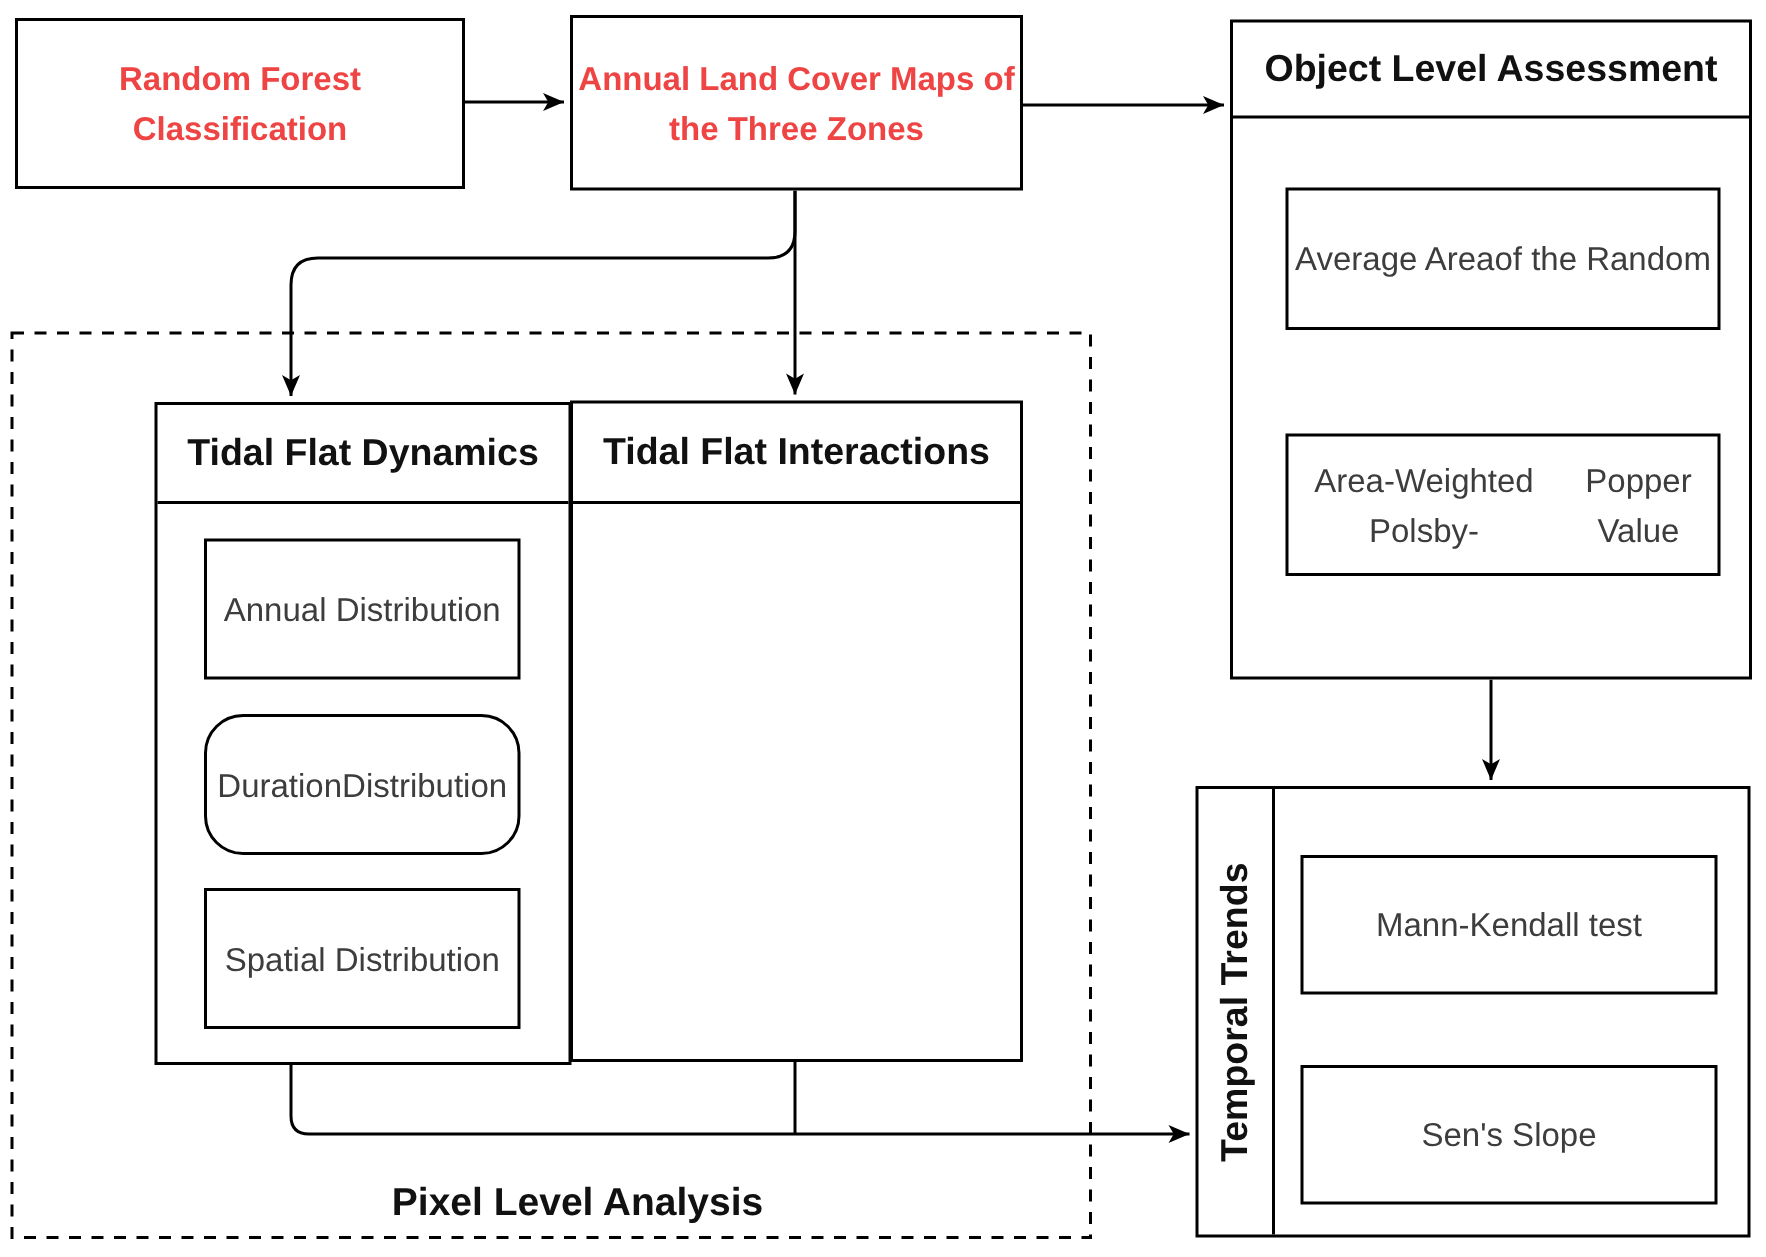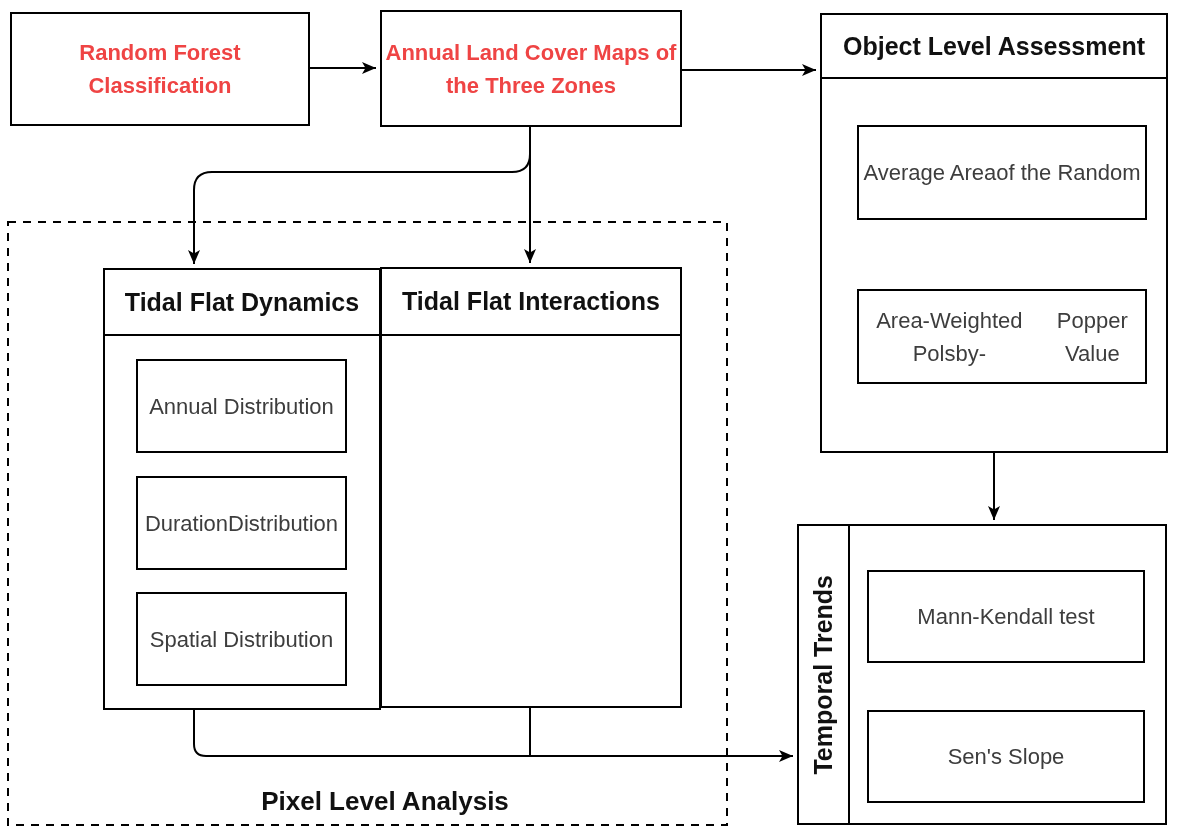--- a/index.html
+++ b/index.html
@@ -151,21 +151,21 @@
       </div>
     </div>
   </div>
 
   <div class="group" style="left:55px; top:268px; width:278px; height:442px;margin-left:48px;">
     <div class="group-header" style="height:66px;">Tidal Flat Dynamics</div>
     <div class="group-body">
       <div class="subnode" style="left:31px; top:23px; width:211px; height:94px;">
         <div>Annual Distribution</div>
       </div>
-      <div class="subnode" style="left:31px; top:140px; width:211px; height:94px;">
+      <div class="subnode" style="left:31px; top:140px; width:211px; height:94px;border-radius:26px;">
         <div>Duration</div>
         <div>Distribution</div>
       </div>
       <div class="subnode" style="left:31px; top:256px; width:211px; height:94px;">
         <div>Spatial Distribution</div>
       </div>
     </div>
   </div>
 
   <div class="group" style="left:380px; top:267px; width:302px; height:441px;">

